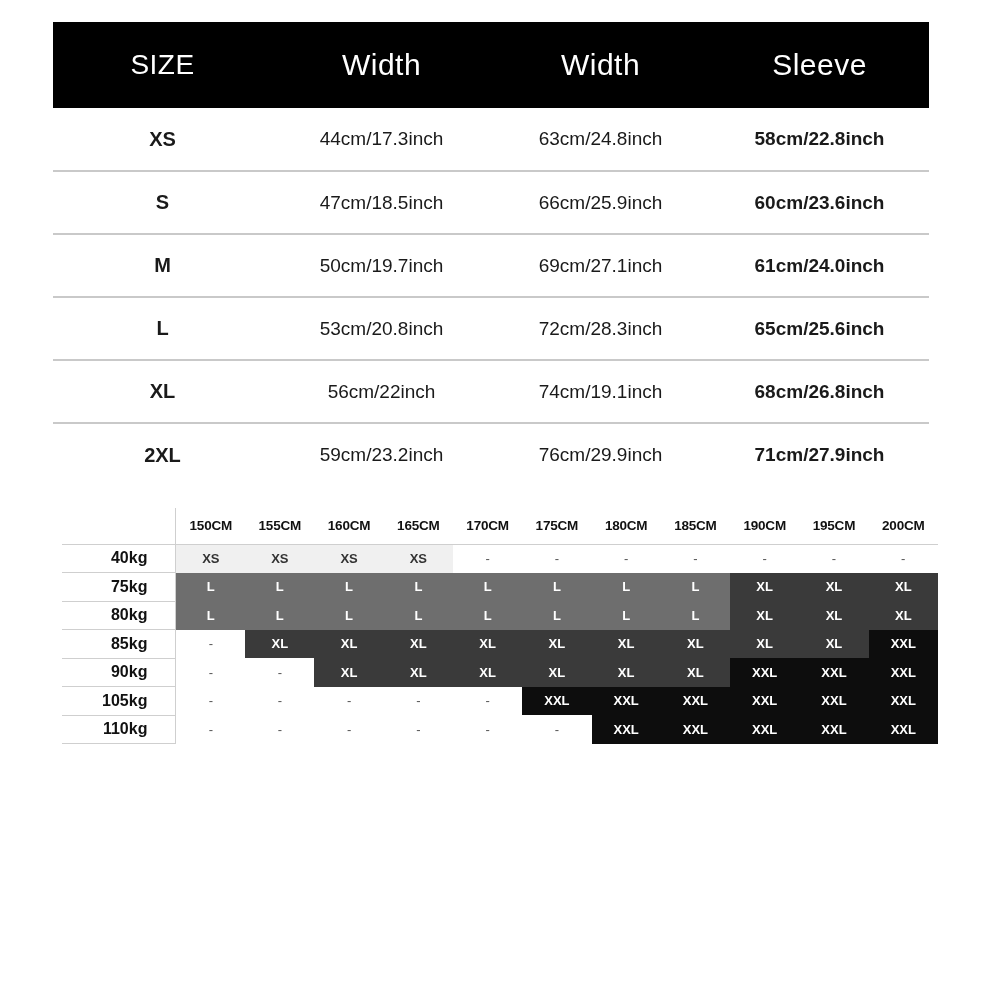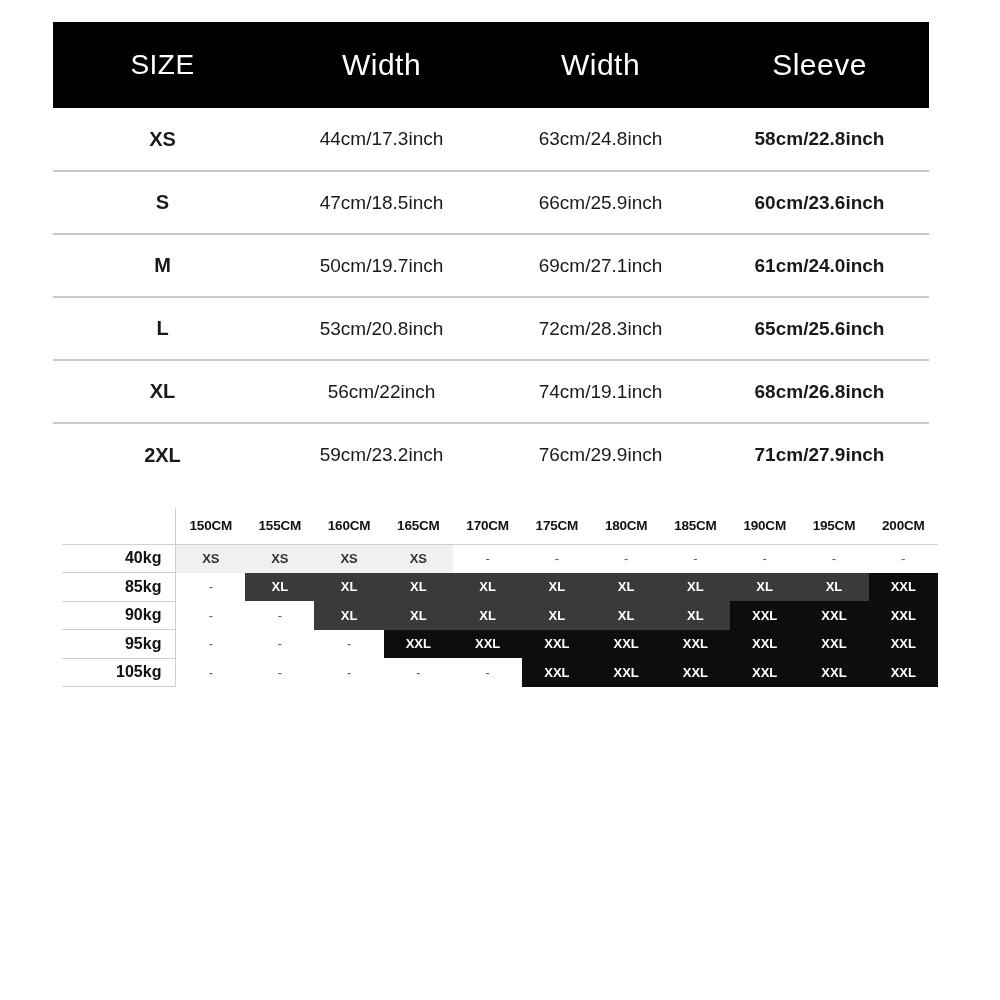--- a/index.html
+++ b/index.html
@@ -90,21 +90,21 @@
     letter-spacing: -0.2px;
   }
   table.matrix thead th.corner {
     border-right: 1px solid #cfcfcf;
   }
   table.matrix tbody th.rowhead {
     height: 28.5px;
     font-weight: bold;
     font-size: 16px;
     text-align: right;
-    padding-right: 14px;
+    padding-right: 28px;
     border-right: 1px solid #cfcfcf;
     border-bottom: 1px solid #cfcfcf;
     background: #ffffff;
   }
   table.matrix tbody td.cell {
     height: 28.5px;
     font-weight: bold;
     font-size: 13px;
   }
   table.matrix tbody td.cell.empty {
@@ -208,20 +208,48 @@
             <td class="cell" style="background: rgb(240, 240, 240); color: rgb(51, 51, 51);">XS</td>
             <td class="cell empty">-</td>
             <td class="cell empty">-</td>
             <td class="cell empty">-</td>
             <td class="cell empty">-</td>
             <td class="cell empty">-</td>
             <td class="cell empty">-</td>
             <td class="cell empty">-</td>
           </tr>
           <tr>
+            <th class="rowhead">75kg</th>
+            <td class="cell" style="background: rgb(110, 110, 110); color: rgb(255, 255, 255);">L</td>
+            <td class="cell" style="background: rgb(110, 110, 110); color: rgb(255, 255, 255);">L</td>
+            <td class="cell" style="background: rgb(110, 110, 110); color: rgb(255, 255, 255);">L</td>
+            <td class="cell" style="background: rgb(110, 110, 110); color: rgb(255, 255, 255);">L</td>
+            <td class="cell" style="background: rgb(110, 110, 110); color: rgb(255, 255, 255);">L</td>
+            <td class="cell" style="background: rgb(110, 110, 110); color: rgb(255, 255, 255);">L</td>
+            <td class="cell" style="background: rgb(110, 110, 110); color: rgb(255, 255, 255);">L</td>
+            <td class="cell" style="background: rgb(110, 110, 110); color: rgb(255, 255, 255);">L</td>
+            <td class="cell" style="background: rgb(58, 58, 58); color: rgb(255, 255, 255);">XL</td>
+            <td class="cell" style="background: rgb(58, 58, 58); color: rgb(255, 255, 255);">XL</td>
+            <td class="cell" style="background: rgb(58, 58, 58); color: rgb(255, 255, 255);">XL</td>
+          </tr>
+          <tr>
+            <th class="rowhead">80kg</th>
+            <td class="cell" style="background: rgb(110, 110, 110); color: rgb(255, 255, 255);">L</td>
+            <td class="cell" style="background: rgb(110, 110, 110); color: rgb(255, 255, 255);">L</td>
+            <td class="cell" style="background: rgb(110, 110, 110); color: rgb(255, 255, 255);">L</td>
+            <td class="cell" style="background: rgb(110, 110, 110); color: rgb(255, 255, 255);">L</td>
+            <td class="cell" style="background: rgb(110, 110, 110); color: rgb(255, 255, 255);">L</td>
+            <td class="cell" style="background: rgb(110, 110, 110); color: rgb(255, 255, 255);">L</td>
+            <td class="cell" style="background: rgb(110, 110, 110); color: rgb(255, 255, 255);">L</td>
+            <td class="cell" style="background: rgb(110, 110, 110); color: rgb(255, 255, 255);">L</td>
+            <td class="cell" style="background: rgb(58, 58, 58); color: rgb(255, 255, 255);">XL</td>
+            <td class="cell" style="background: rgb(58, 58, 58); color: rgb(255, 255, 255);">XL</td>
+            <td class="cell" style="background: rgb(58, 58, 58); color: rgb(255, 255, 255);">XL</td>
+          </tr>
+          <tr>
             <th class="rowhead">85kg</th>
             <td class="cell empty">-</td>
             <td class="cell" style="background: rgb(58, 58, 58); color: rgb(255, 255, 255);">XL</td>
             <td class="cell" style="background: rgb(58, 58, 58); color: rgb(255, 255, 255);">XL</td>
             <td class="cell" style="background: rgb(58, 58, 58); color: rgb(255, 255, 255);">XL</td>
             <td class="cell" style="background: rgb(58, 58, 58); color: rgb(255, 255, 255);">XL</td>
             <td class="cell" style="background: rgb(58, 58, 58); color: rgb(255, 255, 255);">XL</td>
             <td class="cell" style="background: rgb(58, 58, 58); color: rgb(255, 255, 255);">XL</td>
             <td class="cell" style="background: rgb(58, 58, 58); color: rgb(255, 255, 255);">XL</td>
             <td class="cell" style="background: rgb(58, 58, 58); color: rgb(255, 255, 255);">XL</td>
@@ -236,41 +264,41 @@
             <td class="cell" style="background: rgb(58, 58, 58); color: rgb(255, 255, 255);">XL</td>
             <td class="cell" style="background: rgb(58, 58, 58); color: rgb(255, 255, 255);">XL</td>
             <td class="cell" style="background: rgb(58, 58, 58); color: rgb(255, 255, 255);">XL</td>
             <td class="cell" style="background: rgb(58, 58, 58); color: rgb(255, 255, 255);">XL</td>
             <td class="cell" style="background: rgb(58, 58, 58); color: rgb(255, 255, 255);">XL</td>
             <td class="cell" style="background: rgb(13, 13, 13); color: rgb(255, 255, 255);">XXL</td>
             <td class="cell" style="background: rgb(13, 13, 13); color: rgb(255, 255, 255);">XXL</td>
             <td class="cell" style="background: rgb(13, 13, 13); color: rgb(255, 255, 255);">XXL</td>
           </tr>
           <tr>
-            <th class="rowhead">95kg</th>
-            <td class="cell empty">-</td>
-            <td class="cell empty">-</td>
-            <td class="cell empty">-</td>
-            <td class="cell" style="background: rgb(13, 13, 13); color: rgb(255, 255, 255);">XXL</td>
-            <td class="cell" style="background: rgb(13, 13, 13); color: rgb(255, 255, 255);">XXL</td>
-            <td class="cell" style="background: rgb(13, 13, 13); color: rgb(255, 255, 255);">XXL</td>
-            <td class="cell" style="background: rgb(13, 13, 13); color: rgb(255, 255, 255);">XXL</td>
-            <td class="cell" style="background: rgb(13, 13, 13); color: rgb(255, 255, 255);">XXL</td>
-            <td class="cell" style="background: rgb(13, 13, 13); color: rgb(255, 255, 255);">XXL</td>
-            <td class="cell" style="background: rgb(13, 13, 13); color: rgb(255, 255, 255);">XXL</td>
-            <td class="cell" style="background: rgb(13, 13, 13); color: rgb(255, 255, 255);">XXL</td>
-          </tr>
-          <tr>
             <th class="rowhead">105kg</th>
             <td class="cell empty">-</td>
             <td class="cell empty">-</td>
             <td class="cell empty">-</td>
             <td class="cell empty">-</td>
             <td class="cell empty">-</td>
             <td class="cell" style="background: rgb(13, 13, 13); color: rgb(255, 255, 255);">XXL</td>
+            <td class="cell" style="background: rgb(13, 13, 13); color: rgb(255, 255, 255);">XXL</td>
+            <td class="cell" style="background: rgb(13, 13, 13); color: rgb(255, 255, 255);">XXL</td>
+            <td class="cell" style="background: rgb(13, 13, 13); color: rgb(255, 255, 255);">XXL</td>
+            <td class="cell" style="background: rgb(13, 13, 13); color: rgb(255, 255, 255);">XXL</td>
+            <td class="cell" style="background: rgb(13, 13, 13); color: rgb(255, 255, 255);">XXL</td>
+          </tr>
+          <tr>
+            <th class="rowhead">110kg</th>
+            <td class="cell empty">-</td>
+            <td class="cell empty">-</td>
+            <td class="cell empty">-</td>
+            <td class="cell empty">-</td>
+            <td class="cell empty">-</td>
+            <td class="cell empty">-</td>
             <td class="cell" style="background: rgb(13, 13, 13); color: rgb(255, 255, 255);">XXL</td>
             <td class="cell" style="background: rgb(13, 13, 13); color: rgb(255, 255, 255);">XXL</td>
             <td class="cell" style="background: rgb(13, 13, 13); color: rgb(255, 255, 255);">XXL</td>
             <td class="cell" style="background: rgb(13, 13, 13); color: rgb(255, 255, 255);">XXL</td>
             <td class="cell" style="background: rgb(13, 13, 13); color: rgb(255, 255, 255);">XXL</td>
           </tr>
         </tbody>
     </table>
   </div>
 

